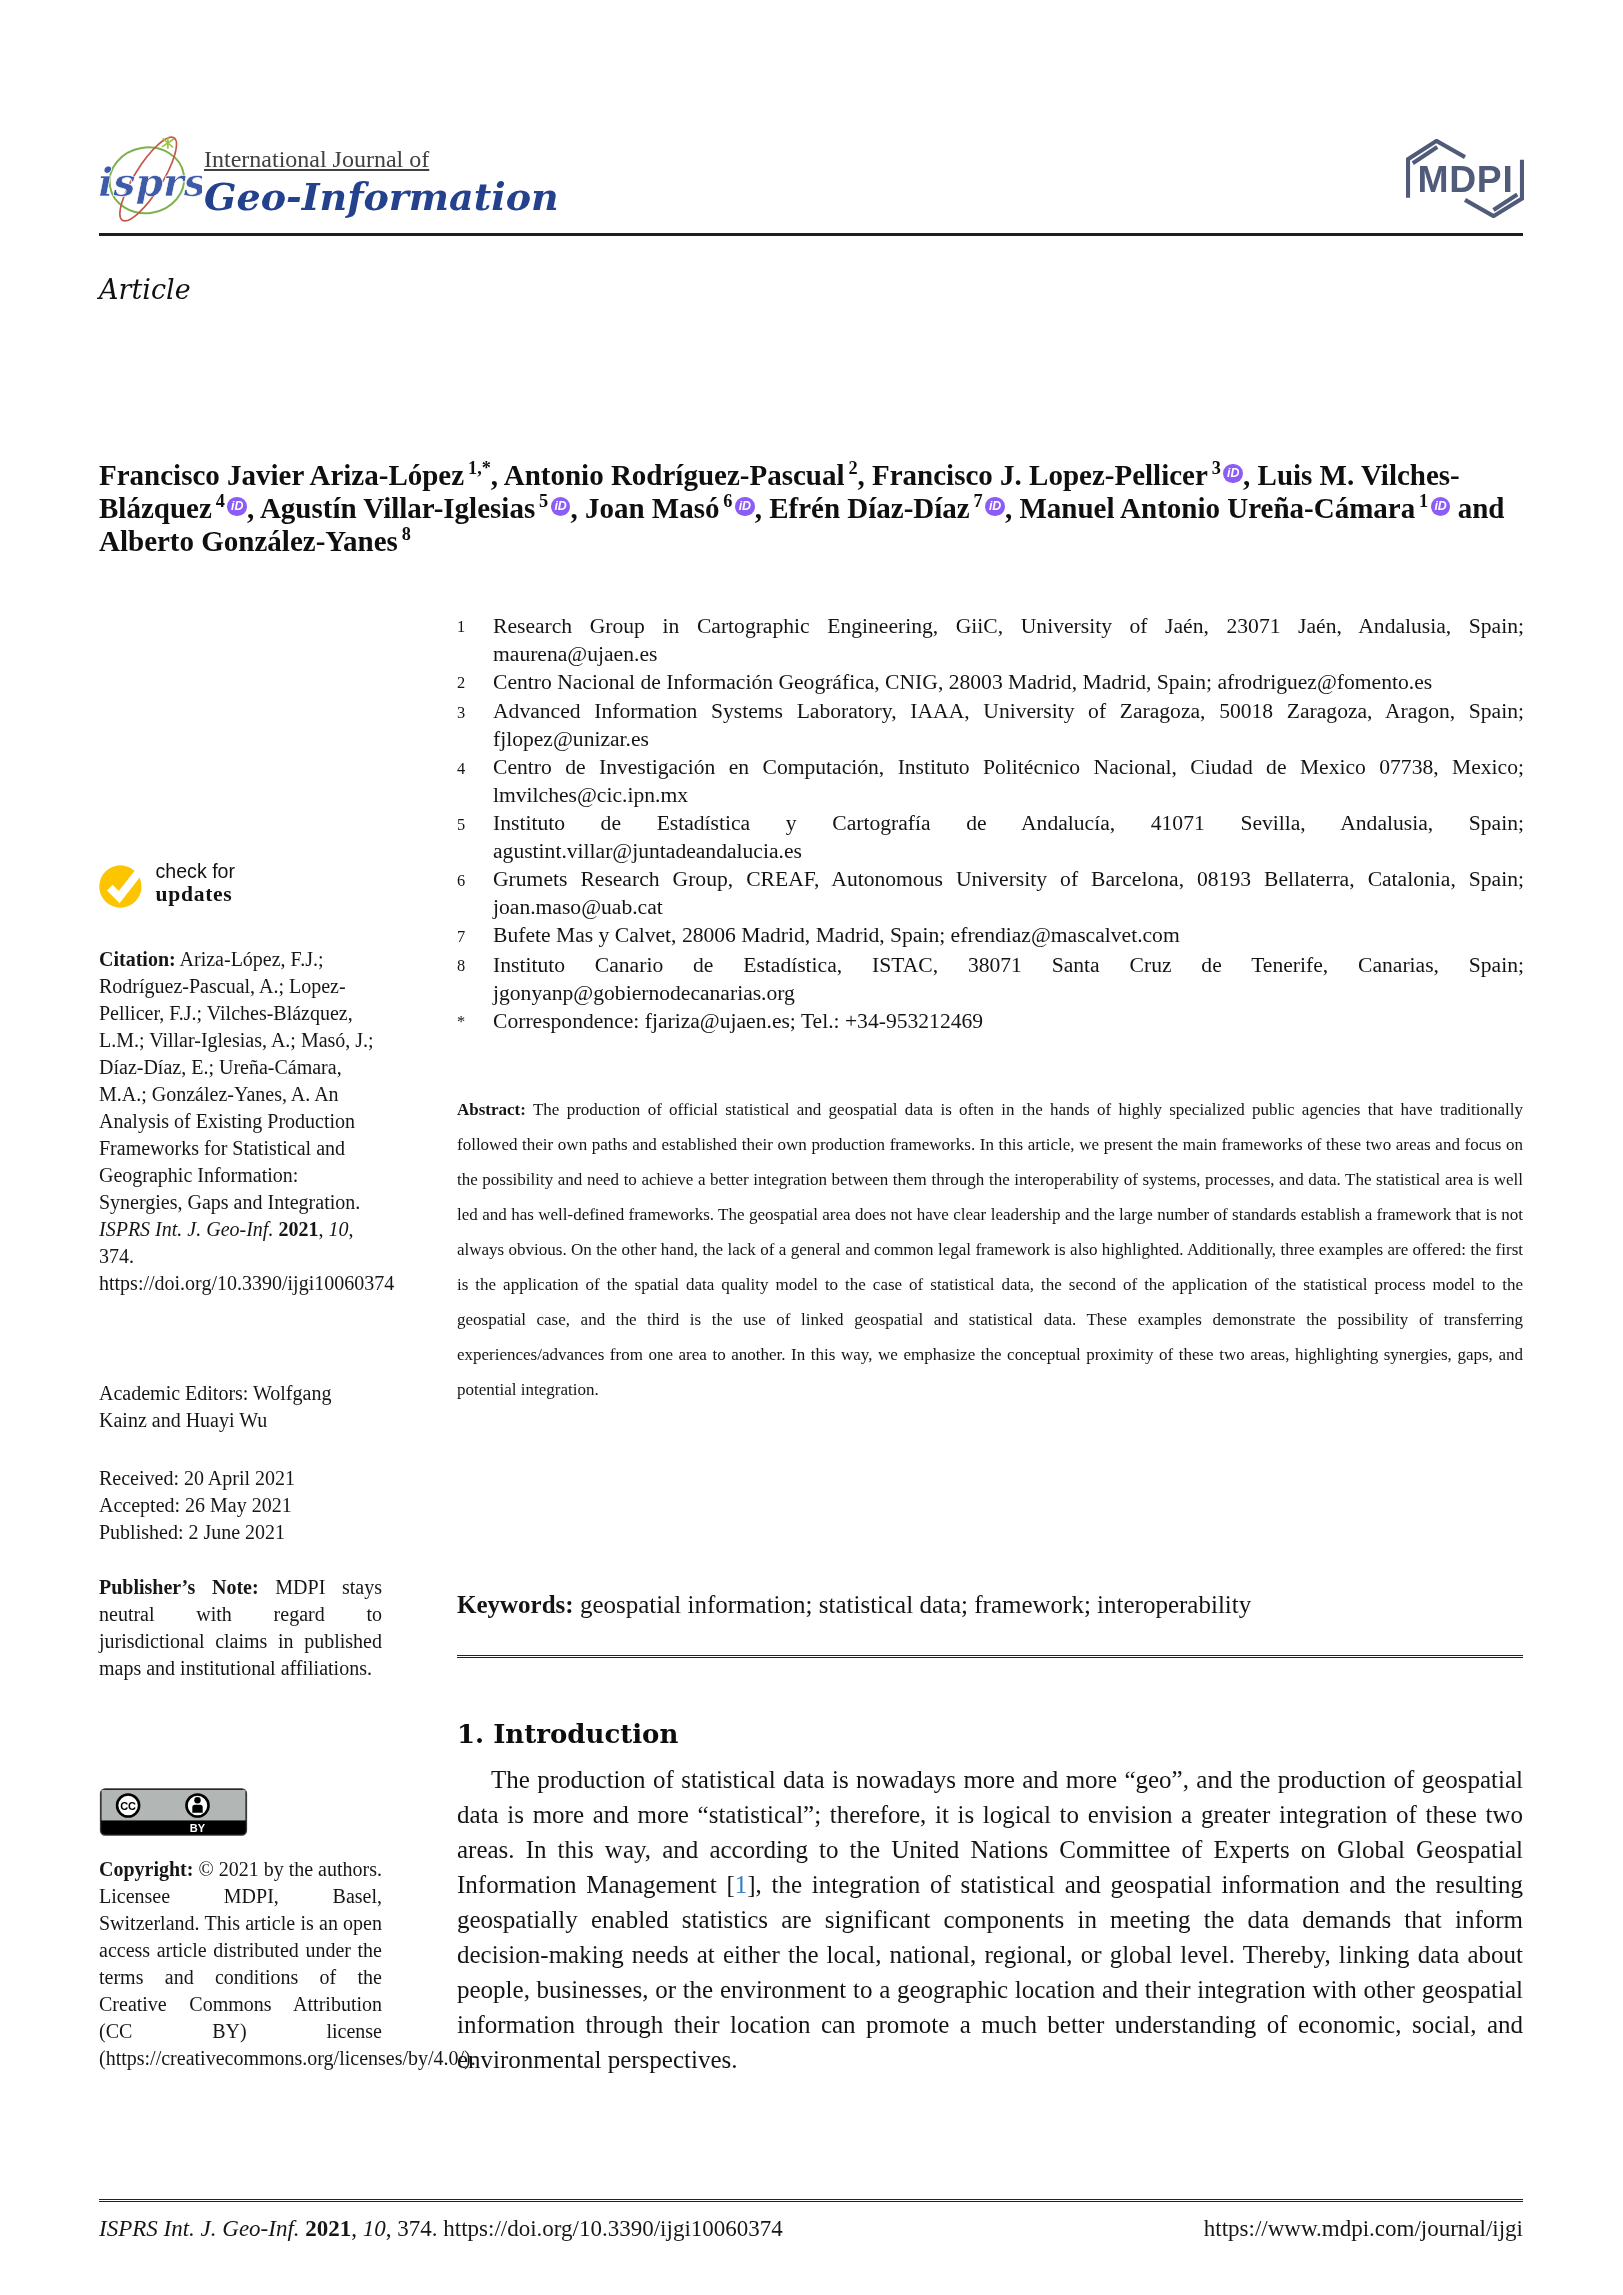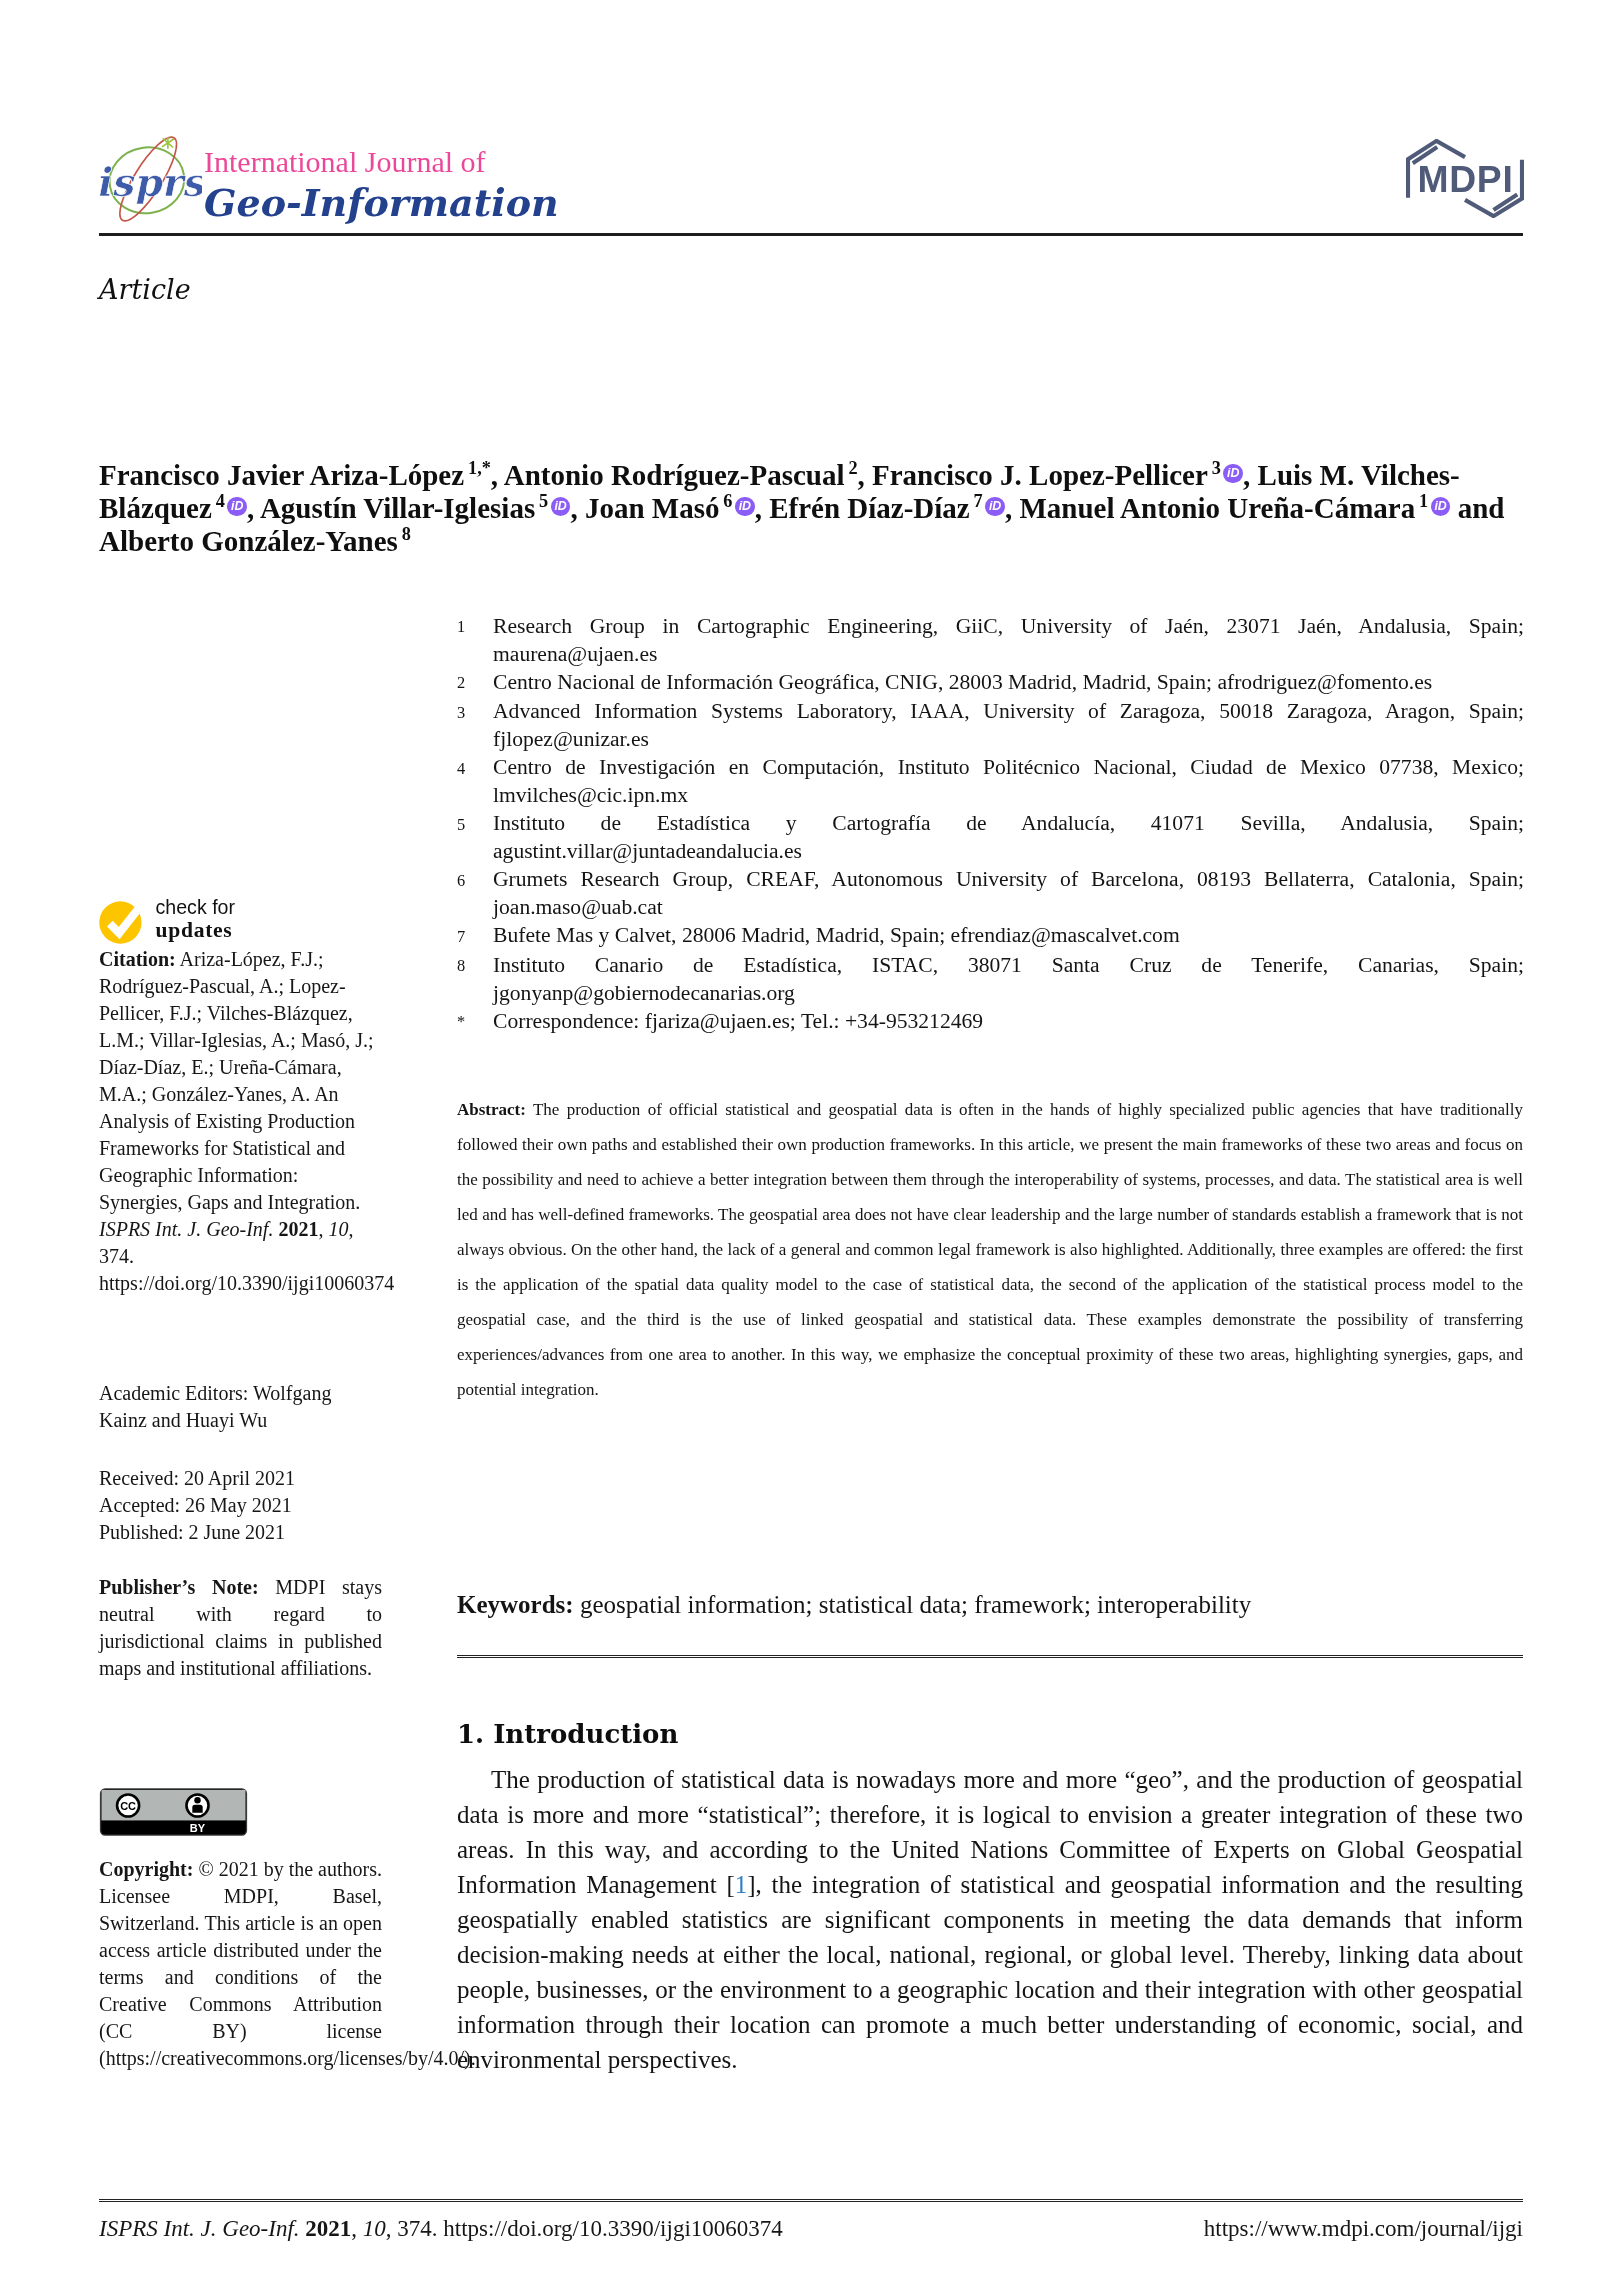--- a/index.html
+++ b/index.html
@@ -4,21 +4,21 @@
 <title>ISPRS IJGI Article Page</title>
 <style>
   html,body{margin:0;padding:0;background:#888;}
   .page{
     position:relative; width:1623px; height:2295px; background:#ffffff;
     font-family:"Liberation Serif", serif; color:#141414; overflow:hidden;
   }
   
   .isprs-logo{position:absolute; left:97px; top:133px;}
   .journal-name{position:absolute; left:204px; top:147px; line-height:1;}
-  .journal-prefix{font-size:30px; color:#ec4899;}
+  .journal-prefix{font-size:24px; color:#404040;text-decoration:underline;}
   .journal-title{margin-top:6.5px; font-family:"DejaVu Serif", serif; font-style:italic; font-weight:bold; font-size:38px; color:#24418e;}
   .mdpi-logo{position:absolute; left:1406px; top:139px;}
   .rule-thick{position:absolute; left:99px; top:233px; width:1424px; height:3.3px; background:#1d1d1d;}
   .rule-double{height:1.3px; border-top:1.3px solid #222; border-bottom:1.3px solid #222; background:#fff;}
   
   .article-type{position:absolute; left:99px; top:274px; font-family:"DejaVu Serif", serif; font-style:italic; font-size:27px; color:#111;}
   .paper-title{position:absolute; left:98px; top:306px; font-family:"DejaVu Serif", serif; font-weight:bold; font-size:44px; line-height:62px; letter-spacing:-0.7px; color:#0d0d0d; white-space:nowrap;}
   .authors-flow{position:absolute; left:99px; top:459px; width:1430px; font-weight:bold; font-size:29px; line-height:33px; white-space:pre-wrap; color:#0f0f0f;}
   .author-sup{font-size:18.3px; line-height:0; margin-left:3.9px;}
   .orcid{display:inline-block; width:19.6px; height:19.6px; border-radius:50%; background:#8b5cf6; color:#fff;
@@ -32,21 +32,21 @@
   
   .abstract{position:absolute; left:457px; top:1092px; width:1066px; font-size:17px; line-height:35px; text-align:justify;}
   .lbl{font-weight:bold;}
   .keywords{position:absolute; left:457px; top:1587px; width:1066px; font-size:25px; line-height:35px;}
   .kw-sep{position:absolute; left:457px; top:1655px; width:1066px;}
   
   .intro-head{position:absolute; left:457px; top:1719px; font-family:"DejaVu Serif", serif; font-weight:bold; font-size:26px; color:#0d0d0d;}
   .intro-para{position:absolute; left:457px; top:1762px; width:1066px; font-size:25px; line-height:35px; text-align:justify; text-indent:34px;}
   .ref-num{color:#2f7ec7;}
   
-  .check-badge{position:absolute; left:98px; top:893px; display:flex; align-items:center; cursor:pointer;}
+  .check-badge{position:absolute; left:98px; top:857px; display:flex; align-items:center; cursor:pointer;}
   .check-text{margin-left:6.5px; font-family:"Liberation Sans", sans-serif; color:#111; line-height:1.1;}
   .check-line1{font-size:19.6px;}
   .check-line2{font-size:21.6px; font-weight:bold; letter-spacing:0.7px;font-family:Liberation Serif, serif;}
   .side{position:absolute; left:99px; width:283px; font-size:20px; line-height:27px; color:#161616;}
   .side-citation{top:946px;}
   .side-editors{top:1380px;}
   .side-dates{top:1465px;}
   .side-note{top:1574px; text-align:justify;}
   .side-copy{top:1856px; text-align:justify;}
   .cc-badge{position:absolute; left:99px; top:1788px; cursor:pointer;}

